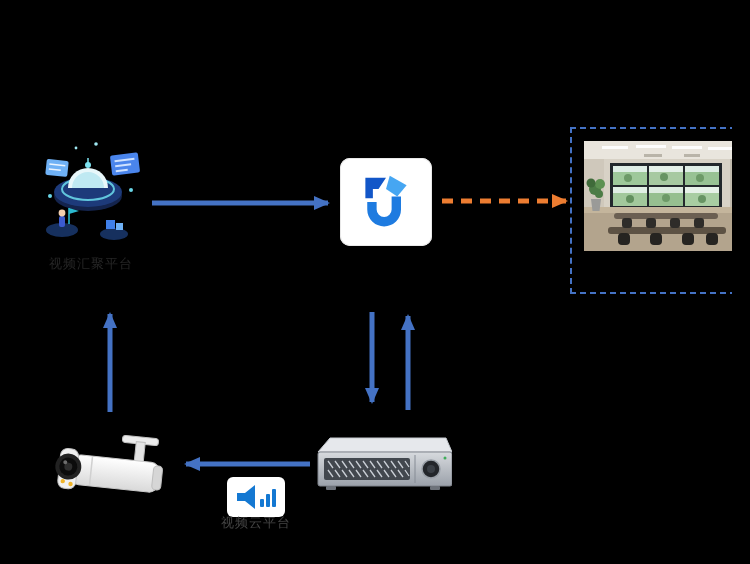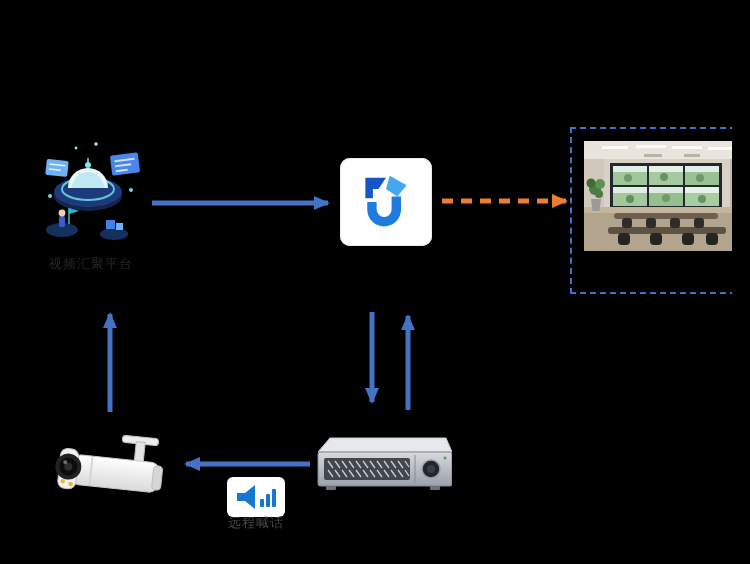--- a/index.html
+++ b/index.html
@@ -186,15 +186,15 @@
   </div>
 
   <div class="speaker-card">
     <svg viewBox="0 0 58 40" width="58" height="40">
       <path d="M10 16 h8 l10 -8 v24 l-10 -8 h-8 Z" fill="#1478D2"></path>
       <rect x="33" y="22" width="4" height="8" rx="1" fill="#1478D2"></rect>
       <rect x="39" y="17" width="4" height="13" rx="1" fill="#1478D2"></rect>
       <rect x="45" y="12" width="4" height="18" rx="1" fill="#1478D2"></rect>
     </svg>
   </div>
-  <div class="node-label lighter" style="left:218px; top:515px; width:76px;">远程喊话</div>
+  <div class="node-label lighter" style="left:218px; top:515px; width:76px;">视频云平台</div>
 
 </div>
 
 </body></html>

